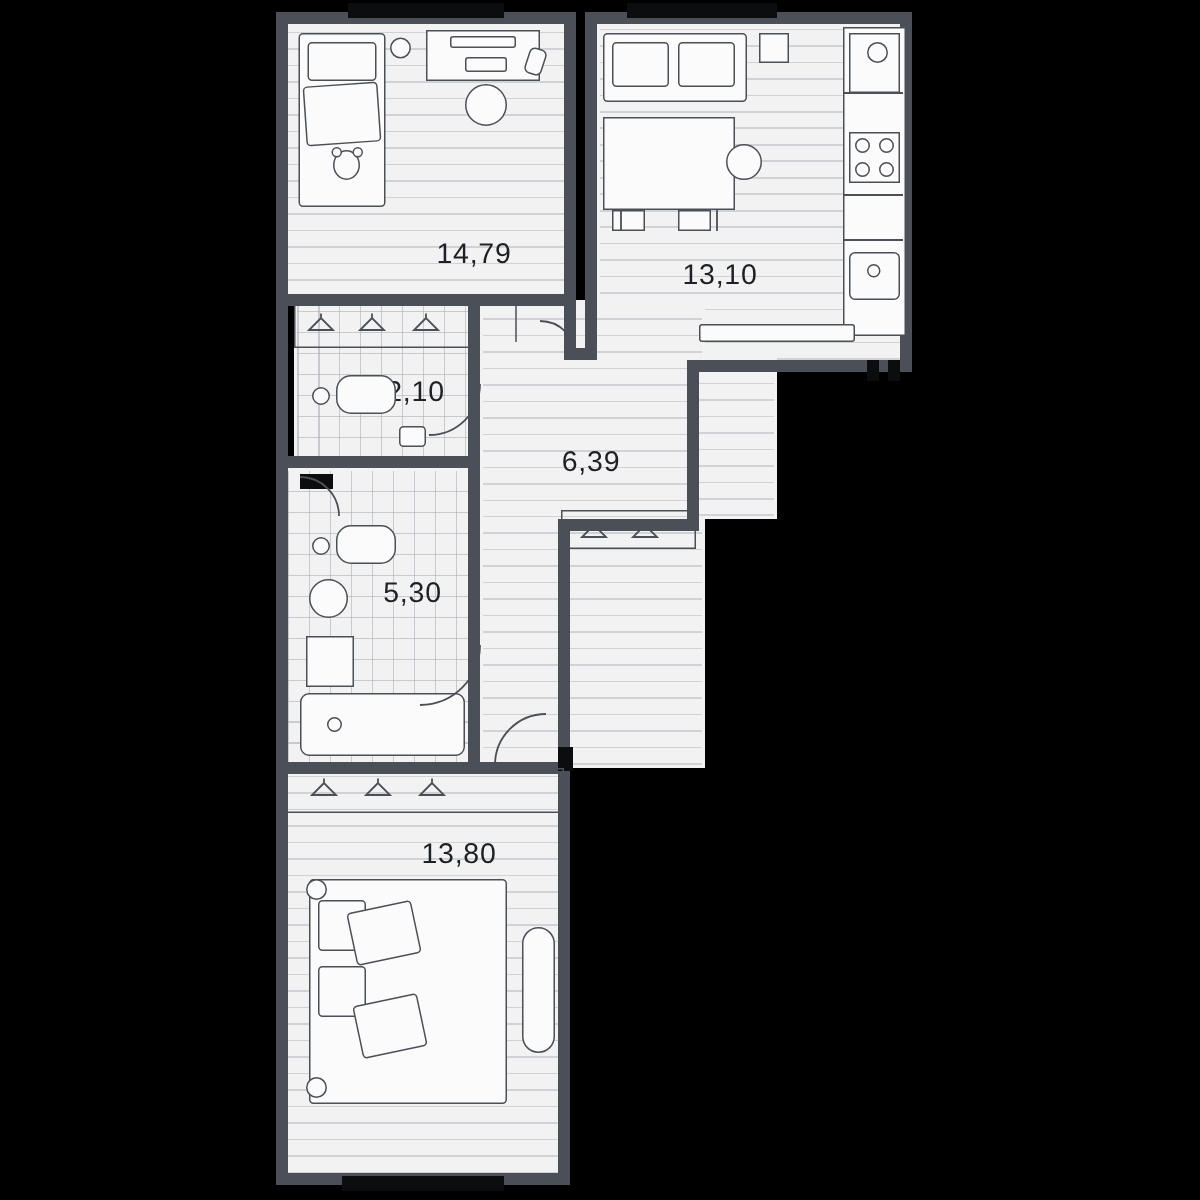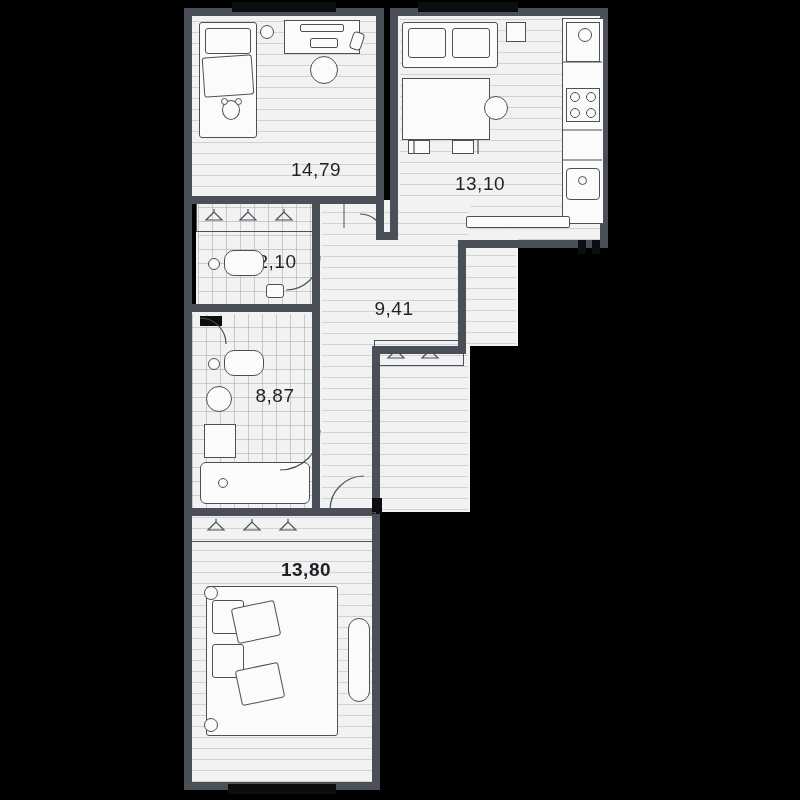--- a/index.html
+++ b/index.html
@@ -117,23 +117,23 @@
   <div class="wall" style="left:312px;top:312px;width:8px;height:200px;"></div>
   <div class="wall" style="left:190px;top:508px;width:190px;height:8px;"></div>
 
   <div class="wall black" style="left:578px;top:240px;width:8px;height:14px;"></div>
   <div class="wall black" style="left:592px;top:240px;width:8px;height:14px;"></div>
   <div class="wall black" style="left:372px;top:498px;width:10px;height:16px;"></div>
 
   <div class="label" style="left:316px;top:170px;">14,79</div>
   <div class="label" style="left:480px;top:184px;">13,10</div>
   <div class="label" style="left:277px;top:262px;">2,10</div>
-  <div class="label" style="left:394px;top:309px;">9,41</div>
-  <div class="label" style="left:275px;top:396px;">8,87</div>
-  <div class="label" style="left:306px;top:570px;font-weight:bold;">13,80</div>
+  <div class="label" style="left:394px;top:309px;">6,39</div>
+  <div class="label" style="left:275px;top:396px;">5,30</div>
+  <div class="label" style="left:306px;top:570px;">13,80</div>
 
   <div class="furn" style="left:199px;top:22px;width:58px;height:116px;border-radius:3px;"></div>
   <div class="furn" style="left:205px;top:28px;width:46px;height:26px;border-radius:3px;"></div>
   <div class="furn" style="left:203px;top:56px;width:50px;height:40px;transform:rotate(-4deg);border-radius:3px;"></div>
   <div class="furn round" style="left:222px;top:100px;width:18px;height:20px;"></div>
   <div class="furn round" style="left:221px;top:98px;width:7px;height:7px;"></div>
   <div class="furn round" style="left:235px;top:98px;width:7px;height:7px;"></div>
 
   <div class="furn" style="left:284px;top:20px;width:76px;height:34px;"></div>
   <div class="furn" style="left:300px;top:24px;width:44px;height:8px;border-radius:2px;"></div>

